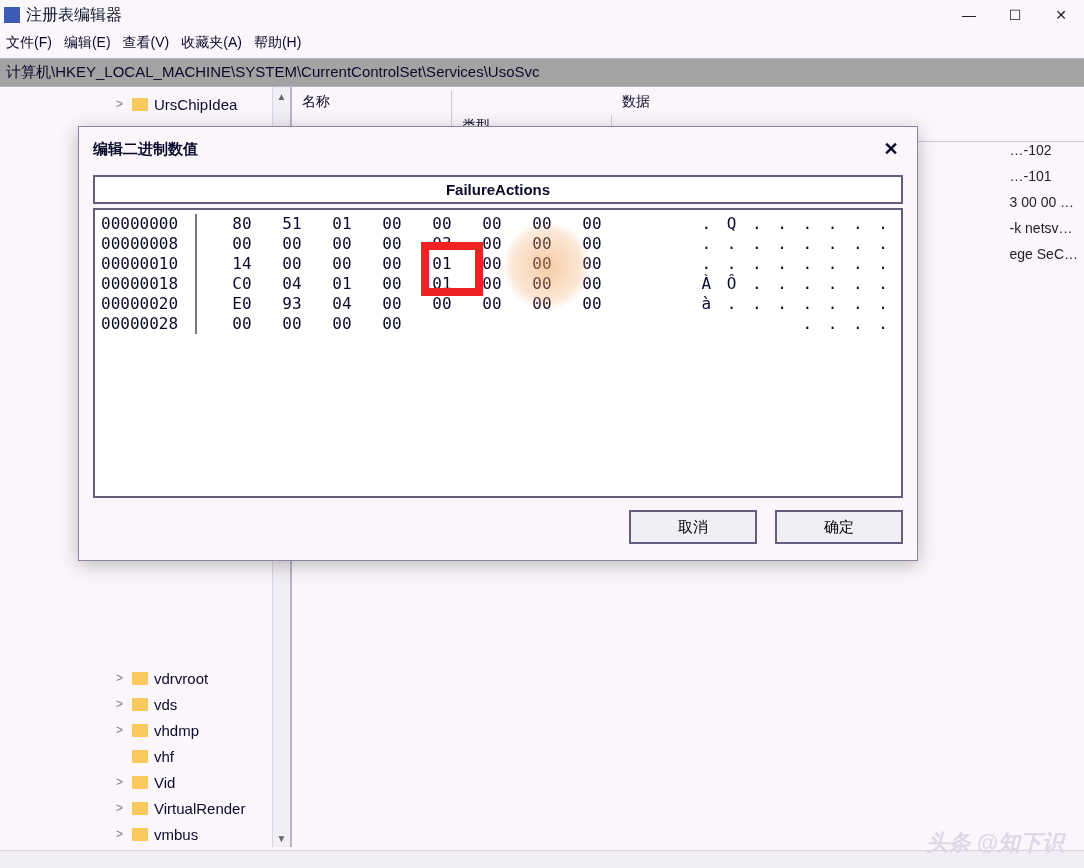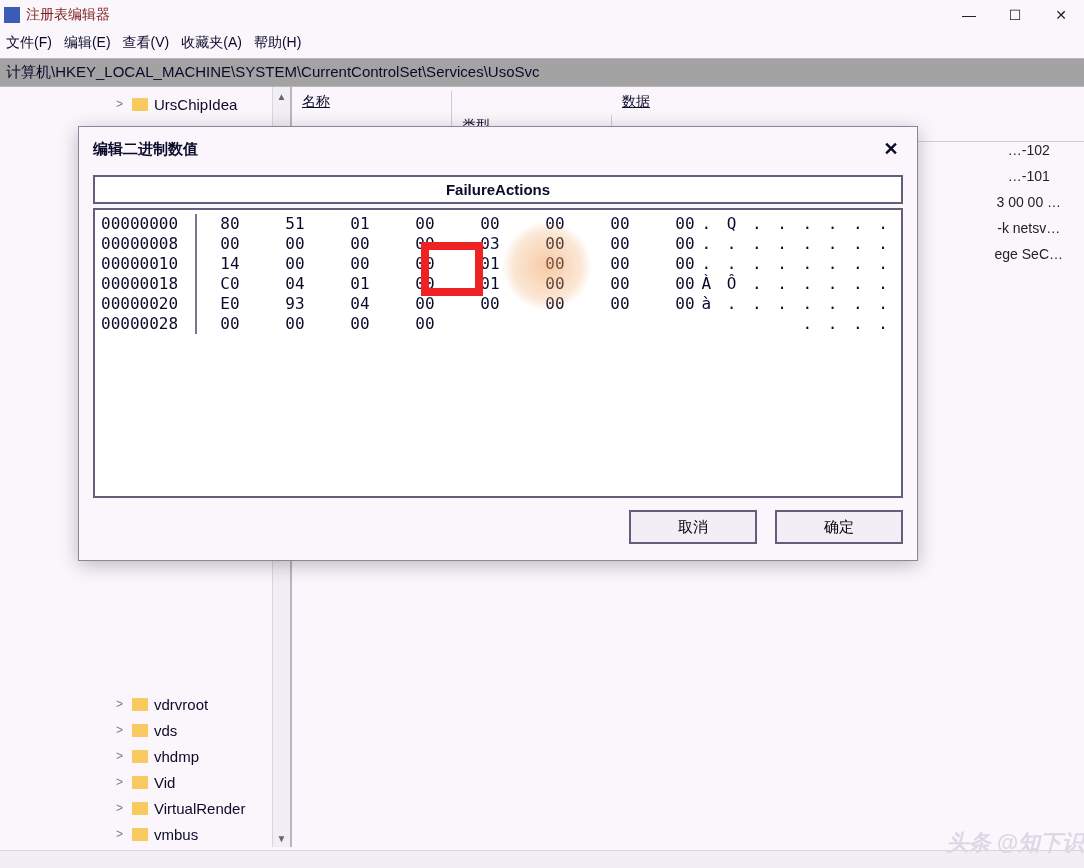--- a/index.html
+++ b/index.html
@@ -23,22 +23,22 @@
   border-bottom: 0;
 }
 .titlebar .app-icon {
   width: 16px; height: 16px;
   margin: 0 6px 0 4px;
   background: #3b5bb5;
   display: inline-block;
 }
 .titlebar .title {
   flex: 1;
-  font-size: 14px;
-  color: #7f1d1d;
+  font-size: 16px;
+  color: #0f172a;
 }
 .titlebar .win-controls { display: flex; }
 .titlebar .win-controls div {
   width: 46px; height: 30px;
   display: flex; align-items: center; justify-content: center;
   font-size: 14px;
   color: #222;
 }
 
 
@@ -74,38 +74,37 @@
 }
 .list-pane {
   flex: 1;
   position: relative;
 }
 .list-header {
   display: flex;
   border-bottom: 1px solid #cfcbd6;
   font-size: 14px;
   padding: 4px 0;
-  text-decoration: underline;
 }
 .list-header div {
   padding: 2px 10px;
   border-right: 1px solid #cfcbd6;
 }
 .col-name { width: 160px; }
 .col-type { width: 160px; margin-top: 24px; }
 .col-data { flex: 1; border-right: none !important; }
 
 .bg-values {
   position: absolute;
-  right: 21px;
+  right: 6px;
   top: 50px;
   font-size: 14px;
   color: #222;
   line-height: 26px;
-  text-align: center;
+  text-align: left;
 }
 
 
 .tree {
   padding-top: 4px;
 }
 .tree-row {
   display: flex;
   align-items: center;
   height: 26px;
@@ -203,22 +202,21 @@
   white-space: nowrap;
 }
 .hex-row .addr {
   width: 96px;
   border-right: 2px solid #7a7690;
   padding-right: 22px;
   text-align: left;
 }
 .hex-row .bytes {
   display: flex;
-  padding-left: 8px;
-  gap: 15px;
+  padding-left: 20px;
 }
 .hex-row .bytes span {
   width: 50px;
   text-align: center;
 }
 .hex-row .ascii {
   position: absolute;
   right: 10px;
   letter-spacing: 3px;
 }
@@ -251,21 +249,21 @@
   height: 34px;
   background: #f2eef5;
   border: 2px solid #645e7c;
   font-size: 15px;
   font-family: inherit;
 }
 
 
 .watermark {
   position: absolute;
-  right: 0;
+  right: 20px;
   bottom: 10px;
   color: #ddd7e6;
   font-size: 22px;
   font-weight: bold;
   font-style: italic;
   pointer-events: none;
 }
 </style>
 </head>
 <body>
@@ -309,20 +307,25 @@
       </div>
       <div class="tree-row">
         <span class="arrow">&gt;</span>
         <span class="folder-icon"></span>
         <span>vds</span>
       </div>
       <div class="tree-row">
         <span class="arrow">&gt;</span>
         <span class="folder-icon"></span>
         <span>vhdmp</span>
+      </div>
+      <div class="tree-row">
+        <span class="arrow"></span>
+        <span class="folder-icon"></span>
+        <span>vhf</span>
       </div>
       <div class="tree-row">
         <span class="arrow">&gt;</span>
         <span class="folder-icon"></span>
         <span>Vid</span>
       </div>
       <div class="tree-row">
         <span class="arrow">&gt;</span>
         <span class="folder-icon"></span>
         <span>VirtualRender</span>

